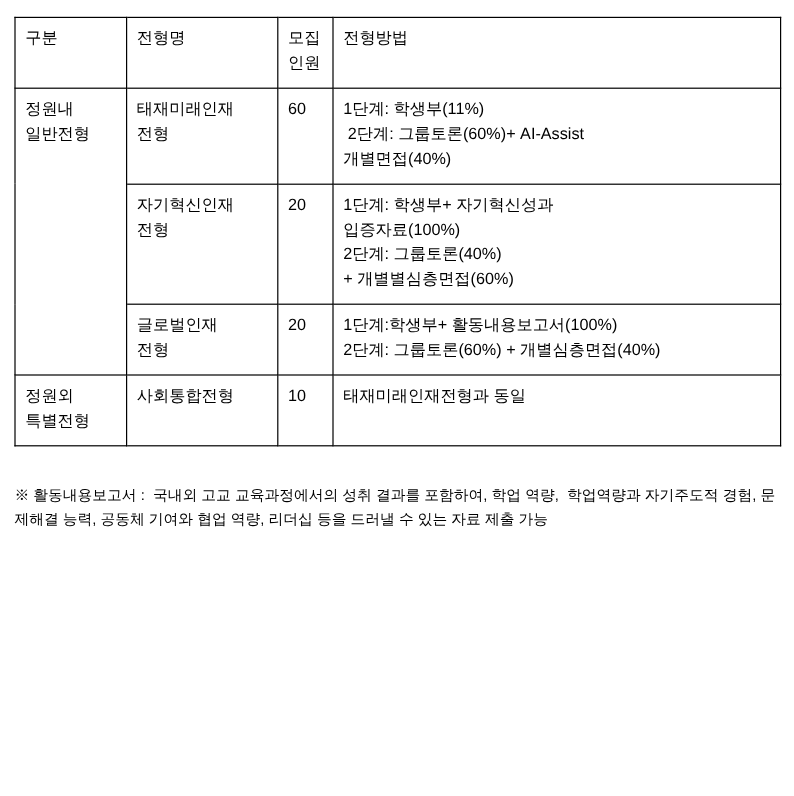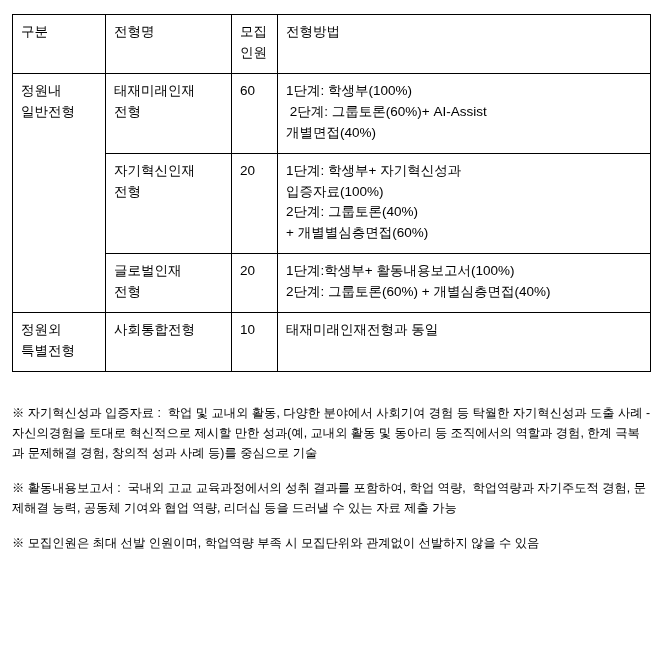--- a/index.html
+++ b/index.html
@@ -101,21 +101,21 @@
       </tr>
     </thead>
     <tbody>
       <tr>
         <td class="grp-cell" rowspan="3" style="white-space:pre-wrap;margin-top:17px;">정원내
 일반전형</td>
         <td class="name-cell" style="white-space:pre-wrap;margin-top:39px;">태재미래인재
 전형</td>
         <td class="quota-cell">60</td>
         <td class="method-cell">
-          <span class="line">1단계: 학생부(100%)</span>
+          <span class="line">1단계: 학생부(11%)</span>
           <span class="line"> 2단계: 그룹토론(60%)+ AI-Assist</span>
           <span class="line">개별면접(40%)</span>
         </td>
       </tr>
       <tr>
         <td class="name-cell" style="white-space:pre-wrap;">자기혁신인재
 전형</td>
         <td class="quota-cell">20</td>
         <td class="method-cell">
           <span class="line">1단계: 학생부+ 자기혁신성과</span>
@@ -139,18 +139,16 @@
         <td class="name-cell" style="white-space:pre-wrap;">사회통합전형</td>
         <td class="quota-cell">10</td>
         <td class="method-cell" style="padding-bottom:20px;">
           <span class="line">태재미래인재전형과 동일</span>
         </td>
       </tr>
     </tbody>
   </table>
 
   <div class="notes">
-    <p class="note">※ 자기혁신성과 입증자료 :  학업 및 교내외 활동, 다양한 분야에서 사회기여 경험 등 탁월한 자기혁신성과 도출 사례 - 자신의경험을 토대로 혁신적으로 제시할 만한 성과(예, 교내외 활동 및 동아리 등 조직에서의 역할과 경험, 한계 극복과 문제해결 경험, 창의적 성과 사례 등)를 중심으로 기술</p>
     <p class="note">※ 활동내용보고서 :  국내외 고교 교육과정에서의 성취 결과를 포함하여, 학업 역량,  학업역량과 자기주도적 경험, 문제해결 능력, 공동체 기여와 협업 역량, 리더십 등을 드러낼 수 있는 자료 제출 가능</p>
-    <p class="note">※ 모집인원은 최대 선발 인원이며, 학업역량 부족 시 모집단위와 관계없이 선발하지 않을 수 있음</p>
   </div>
 
 </div>
 
 </body></html>

